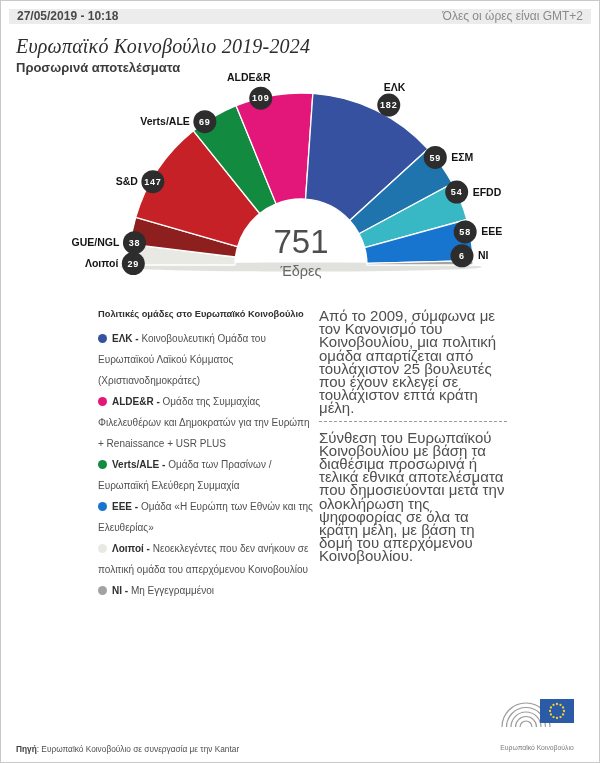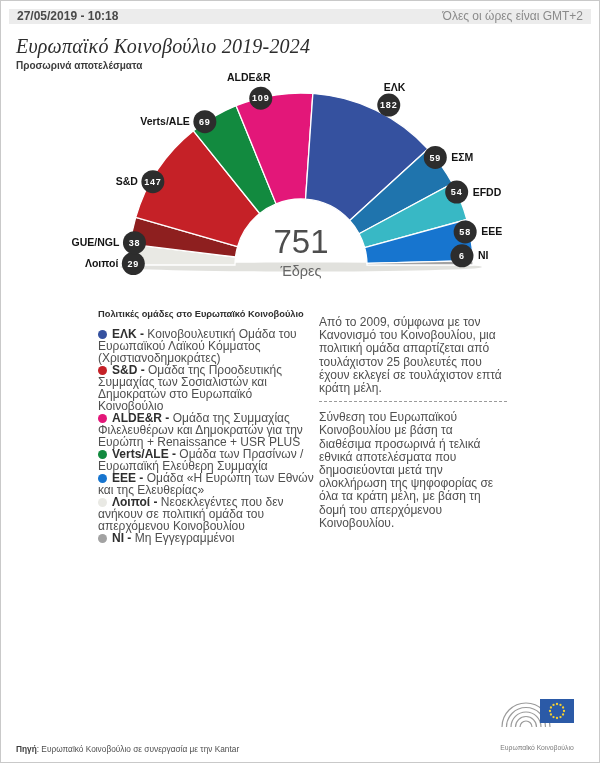--- a/index.html
+++ b/index.html
@@ -13,33 +13,33 @@
     background:#ececec;font-size:12px;line-height:15px;padding:0 8px;
     display:flex;justify-content:space-between;box-sizing:border-box;
   }
   .topbar-left{font-weight:700;color:#4a4a4a;}
   .topbar-right{color:#8a8a8a;}
   .title{
     position:absolute;left:15px;top:34px;margin:0;
     font-family:"Liberation Serif",serif;font-weight:400;
     font-size:20px;color:#2d2d2d;letter-spacing:.2px;font-style:italic;
   }
-  .subtitle{position:absolute;left:15px;top:59px;font-size:10px;font-weight:700;color:#3c3c3c;text-align:center;}
+  .subtitle{position:absolute;left:15px;top:59px;font-size:13px;font-weight:700;color:#3c3c3c;text-align:center;}
   .hemicycle{position:absolute;left:0;top:60px;width:600px;height:240px;}
   .hemicycle text{font-family:"Liberation Sans",sans-serif;}
   .badge-num{font-size:9px;font-weight:700;fill:#ffffff;letter-spacing:.8px;}
   .slice-label{font-size:10.5px;font-weight:700;fill:#141414;}
   .total-num{font-size:33px;fill:#4d4d4d;}
   .total-sub{font-size:14.5px;fill:#666666;}
   .legend{position:absolute;left:97px;top:308px;width:216px;}
   .legend-title{font-size:9.3px;font-weight:700;color:#2f2f2f;margin-bottom:9px;}
-  .legend-item{font-size:12px;line-height:12px;color:#4f4f4f;}
+  .legend-item{font-size:10px;line-height:21px;color:#4f4f4f;}
   .legend-item b{color:#2f2f2f;}
   .bullet{display:inline-block;width:9px;height:9px;border-radius:50%;margin-right:5px;position:relative;top:1px;}
-  .info{position:absolute;left:318px;top:315px;width:188px;font-size:12px;line-height:13.2px;color:#4f4f4f;}
+  .info{position:absolute;left:318px;top:308px;width:188px;font-size:15px;line-height:13.2px;color:#4f4f4f;}
   .info p{margin:0 0 6px 0;}
   .dashed{border:none;border-top:1px dashed #9a9a9a;margin:5px 0 9px 0;}
   .source{position:absolute;left:15px;bottom:8px;font-size:8.3px;color:#4f4f4f;text-align:center;}
   .source b{color:#3c3c3c;}
   .ep-logo{position:absolute;right:10px;bottom:11px;width:104px;text-align:center;}
   .logo-caption{font-size:6.8px;color:#7b7b7b;margin-top:1px;white-space:nowrap;}
 </style>
 </head>
 <body>
 
@@ -116,21 +116,20 @@
         </g>
         <text class="slice-label" x="476.98645574467366" y="198.34151896338756" text-anchor="start">NI</text>
         <text x="300" y="192" text-anchor="middle" class="total-num">751</text>
         <text x="300" y="215" text-anchor="middle" class="total-sub">Έδρες</text>
       </svg></div>
 
   <div class="legend">
     <div class="legend-title">Πολιτικές ομάδες στο Ευρωπαϊκό Κοινοβούλιο</div>
     <div id="legend-items">
         <div class="legend-item"><span class="bullet" style="background: rgb(53, 81, 159);"></span><b>ΕΛΚ - </b><span>Κοινοβουλευτική Ομάδα του Ευρωπαϊκού Λαϊκού Κόμματος (Χριστιανοδημοκράτες)</span></div>
-        <div class="legend-item"><span class="bullet" style="background: rgb(197, 33, 39);"></span><b>S&amp;D - </b><span>Ομάδα της Προοδευτικής Συμμαχίας των Σοσιαλιστών και Δημοκρατών στο Ευρωπαϊκό Κοινοβούλιο</span></div>
         <div class="legend-item"><span class="bullet" style="background: rgb(227, 23, 121);"></span><b>ALDE&amp;R - </b><span>Ομάδα της Συμμαχίας Φιλελευθέρων και Δημοκρατών για την Ευρώπη + Renaissance + USR PLUS</span></div>
         <div class="legend-item"><span class="bullet" style="background: rgb(18, 138, 63);"></span><b>Verts/ALE - </b><span>Ομάδα των Πρασίνων / Ευρωπαϊκή Ελεύθερη Συμμαχία</span></div>
         <div class="legend-item"><span class="bullet" style="background: rgb(23, 117, 207);"></span><b>ΕΕΕ - </b><span>Ομάδα «Η Ευρώπη των Εθνών και της Ελευθερίας»</span></div>
         <div class="legend-item"><span class="bullet" style="background: rgb(233, 233, 228);"></span><b>Λοιποί - </b><span>Νεοεκλεγέντες που δεν ανήκουν σε πολιτική ομάδα του απερχόμενου Κοινοβουλίου</span></div>
         <div class="legend-item"><span class="bullet" style="background: rgb(162, 162, 162);"></span><b>NI - </b><span>Μη Εγγεγραμμένοι</span></div>
       </div>
   </div>
 
   <div class="info">
     <p>Από το 2009, σύμφωνα με τον Κανονισμό του Κοινοβουλίου, μια πολιτική ομάδα απαρτίζεται από τουλάχιστον 25 βουλευτές που έχουν εκλεγεί σε τουλάχιστον επτά κράτη μέλη.</p>

